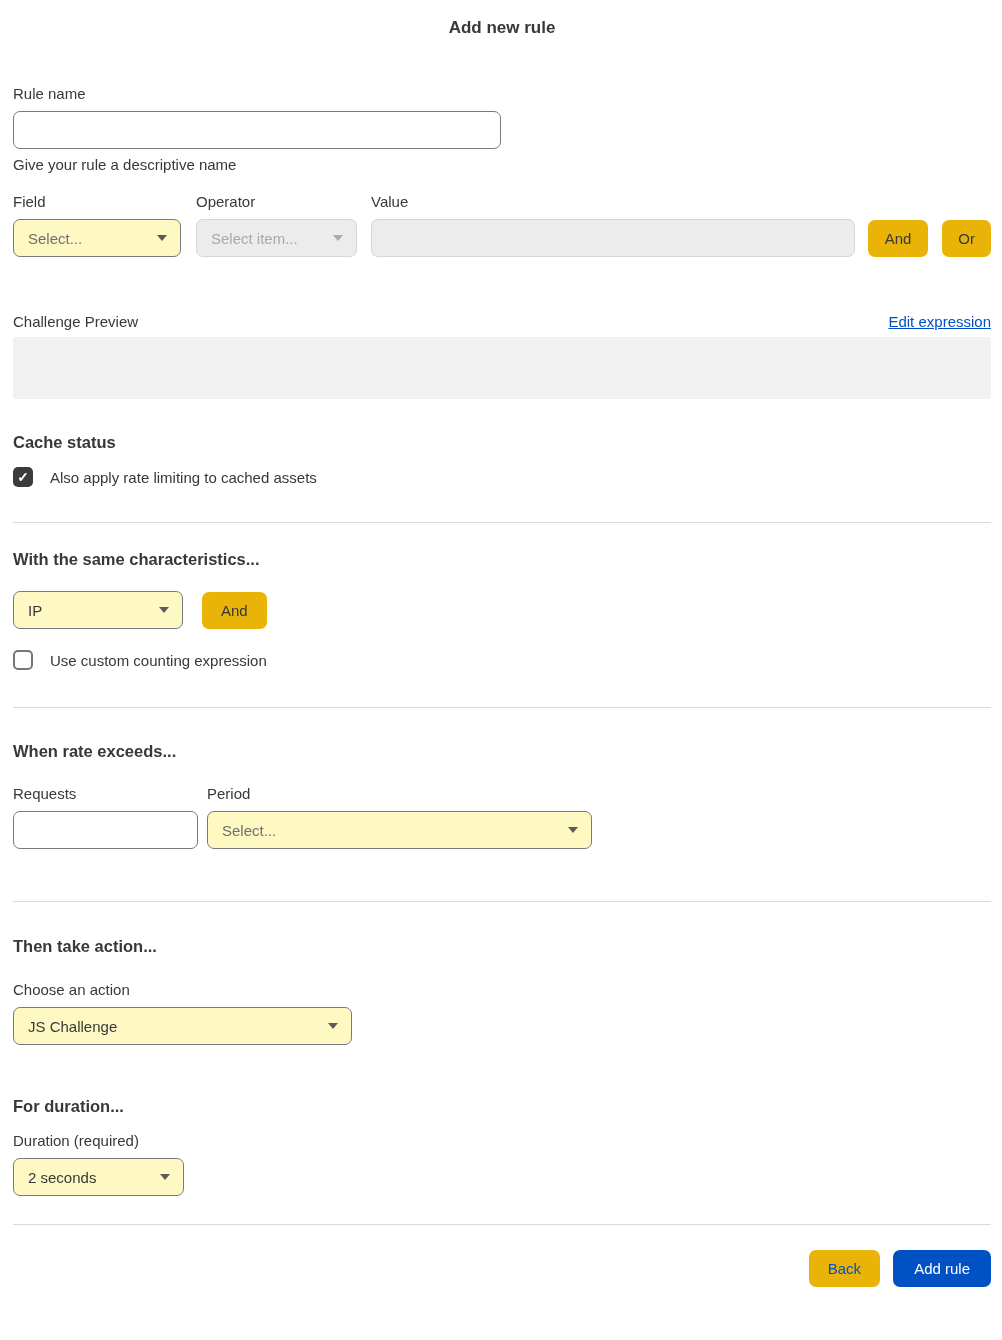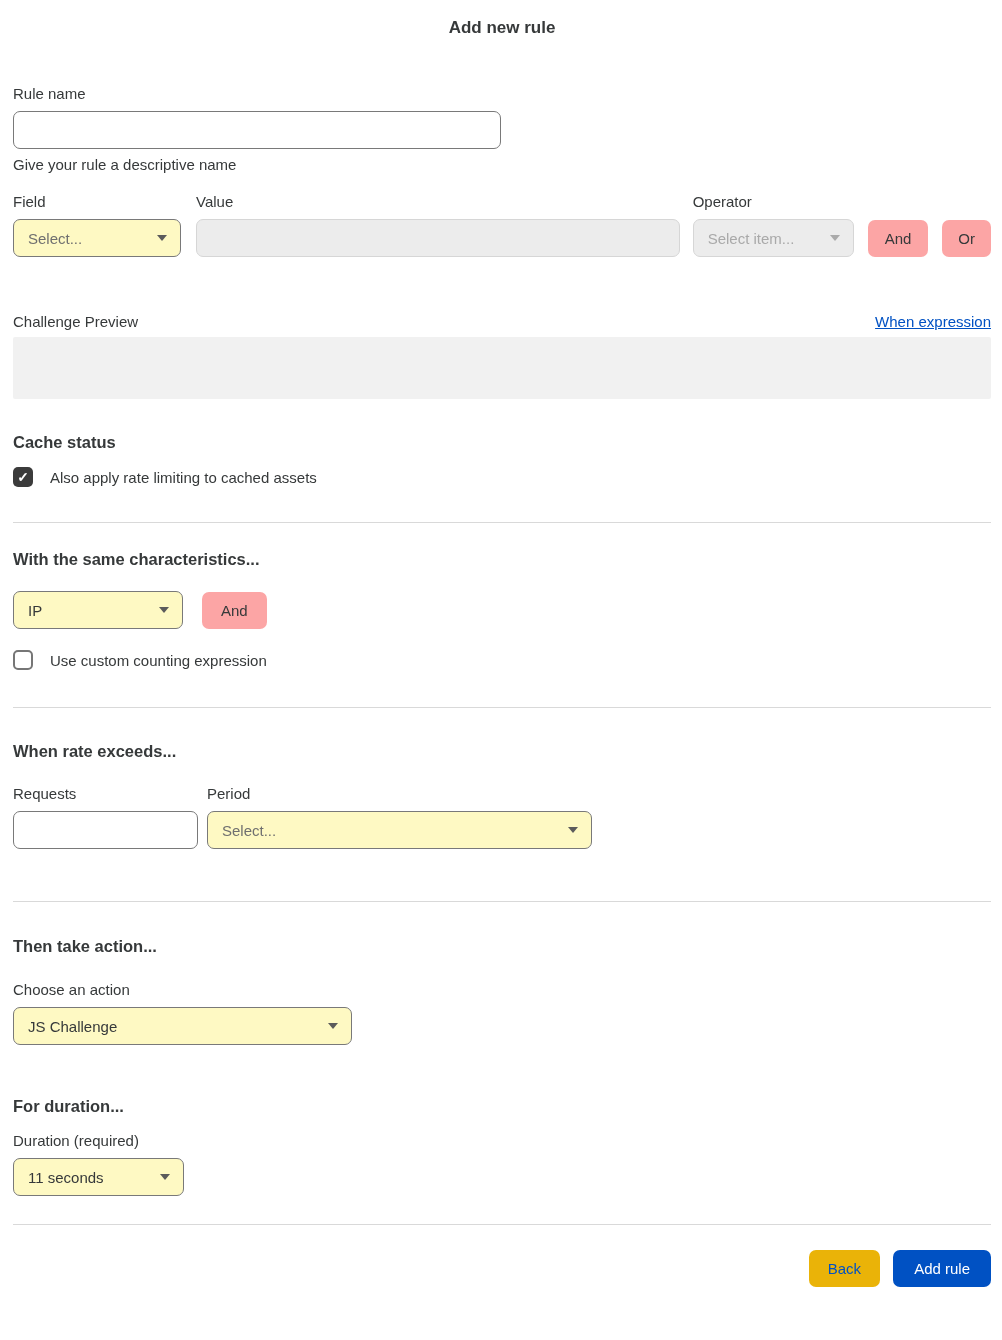--- a/index.html
+++ b/index.html
@@ -69,21 +69,21 @@
 
   .btn {
     border: none;
     border-radius: 7px;
     height: 37px;
     font-family: "Liberation Sans", sans-serif;
     font-size: 15px;
     cursor: pointer;
     white-space: nowrap;
   }
-  .btn-gray { background: #fca5a5; color: #36393a; text-align: center; }
+  .btn-gray { background: #eab308; color: #36393a; text-align: center; }
   .btn-blue { background: #0051c3; color: #ffffff; }
   .btn-back { background: #eab308; color: #0051c3; }
 
   .divider { border: none; border-top: 1px solid #d9d9d9; height: 0; }
 
   .link {
     font-size: 15px;
     color: #0051c3;
     text-decoration: underline;
     cursor: pointer;
@@ -162,38 +162,38 @@
 
 
   <div class="match-row">
     <div class="col col-field">
       <label class="field-label">Field</label>
       <div class="select">
         <span class="placeholder">Select...</span>
         <span class="caret"></span>
       </div>
     </div>
-    <div class="col col-value">
-      <label class="field-label">Value</label>
-      <input class="text-input" type="text" disabled="" value="" style="">
-    </div>
     <div class="col col-operator">
       <label class="field-label">Operator</label>
       <div class="select disabled">
         <span class="placeholder">Select item...</span>
         <span class="caret"></span>
       </div>
     </div>
+    <div class="col col-value">
+      <label class="field-label">Value</label>
+      <input class="text-input" type="text" disabled="" value="" style="">
+    </div>
     <button class="btn btn-gray" style="padding: 0 17px; margin-right: 14px;">And</button>
     <button class="btn btn-gray" style="padding: 8px 16px;">Or</button>
   </div>
 
   <div class="expr-header">
     <span class="field-label">Challenge Preview</span>
-    <a class="link">When expression</a>
+    <a class="link">Edit expression</a>
   </div>
   <div class="preview-box" style="margin-top: 7px;"></div>
 
   <h2 style="margin-top: 34px;">Cache status</h2>
   <div class="checkbox-row" style="margin-top: 15px;">
     <span class="checkbox checked">
       <span>✓</span>
     </span>
     <span class="cb-label">Also apply rate limiting to cached assets</span>
   </div>
@@ -235,21 +235,21 @@
   <h2 style="margin-top: 35px;">Then take action...</h2>
   <label class="field-label" style="margin-top: 25px;">Choose an action</label>
   <div class="select" style="width: 339px; margin-top: 9px;">
     <span>JS Challenge</span>
     <span class="caret"></span>
   </div>
 
   <h2 style="margin-top: 52px;">For duration...</h2>
   <label class="field-label" style="margin-top: 16px;">Duration (required)</label>
   <div class="select" style="width: 171px; margin-top: 9px;">
-    <span>11 seconds</span>
+    <span>2 seconds</span>
     <span class="caret"></span>
   </div>
 
   <hr class="divider" style="margin-top: 28px;">
 
   <div class="footer-row">
     <button class="btn btn-back" style="padding: 0 19px;">Back</button>
     <button class="btn btn-blue" style="padding: 0 21px;">Add rule</button>
   </div>
 

